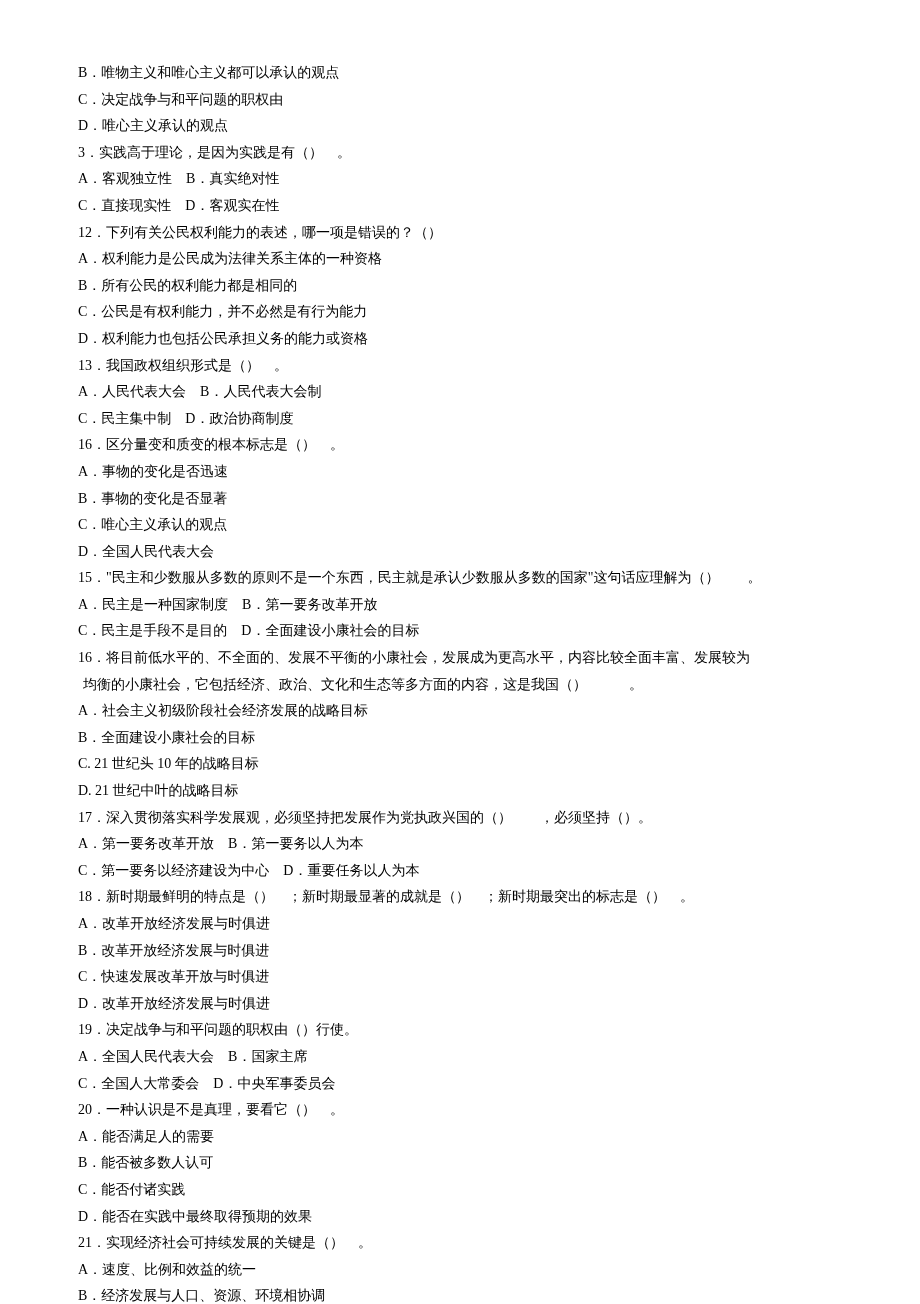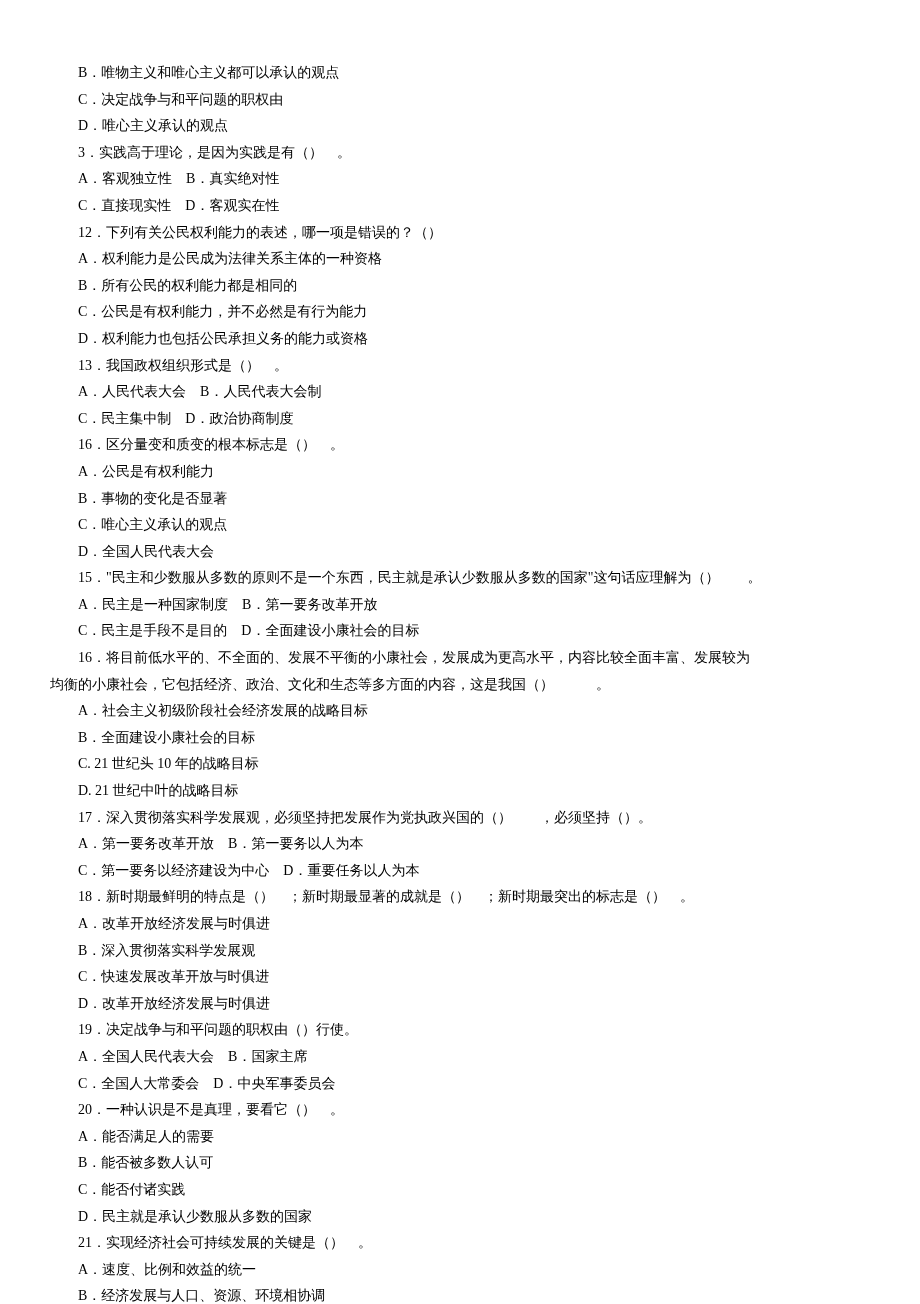--- a/index.html
+++ b/index.html
@@ -11,64 +11,65 @@
       padding: 60px 50px;
       max-width: 920px;
       margin: 0;
     }
     .line {
       display: block;
       text-indent: 2em;
     }
     .line-no-indent {
       display: block;
+      margin-left: 33px;
     }
   </style>
 </head>
 <body>
 
 <span class="line">B．唯物主义和唯心主义都可以承认的观点</span>
 <span class="line">C．决定战争与和平问题的职权由</span>
 <span class="line">D．唯心主义承认的观点</span>
 <span class="line">3．实践高于理论，是因为实践是有（）　。</span>
 <span class="line">A．客观独立性　B．真实绝对性</span>
 <span class="line">C．直接现实性　D．客观实在性</span>
 <span class="line">12．下列有关公民权利能力的表述，哪一项是错误的？（）</span>
 <span class="line">A．权利能力是公民成为法律关系主体的一种资格</span>
 <span class="line">B．所有公民的权利能力都是相同的</span>
 <span class="line">C．公民是有权利能力，并不必然是有行为能力</span>
 <span class="line">D．权利能力也包括公民承担义务的能力或资格</span>
 <span class="line">13．我国政权组织形式是（）　。</span>
 <span class="line">A．人民代表大会　B．人民代表大会制</span>
 <span class="line">C．民主集中制　D．政治协商制度</span>
 <span class="line">16．区分量变和质变的根本标志是（）　。</span>
-<span class="line">A．公民是有权利能力</span>
+<span class="line">A．事物的变化是否迅速</span>
 <span class="line">B．事物的变化是否显著</span>
 <span class="line">C．唯心主义承认的观点</span>
 <span class="line">D．全国人民代表大会</span>
 <span class="line">15．"民主和少数服从多数的原则不是一个东西，民主就是承认少数服从多数的国家"这句话应理解为（）　　。</span>
 <span class="line">A．民主是一种国家制度　B．第一要务改革开放</span>
 <span class="line">C．民主是手段不是目的　D．全面建设小康社会的目标</span>
 <span class="line">16．将目前低水平的、不全面的、发展不平衡的小康社会，发展成为更高水平，内容比较全面丰富、发展较为</span>
 <span class="line-no-indent">均衡的小康社会，它包括经济、政治、文化和生态等多方面的内容，这是我国（）　　　。</span>
 <span class="line">A．社会主义初级阶段社会经济发展的战略目标</span>
 <span class="line">B．全面建设小康社会的目标</span>
 <span class="line">C. 21 世纪头 10 年的战略目标</span>
 <span class="line">D. 21 世纪中叶的战略目标</span>
 <span class="line">17．深入贯彻落实科学发展观，必须坚持把发展作为党执政兴国的（）　　，必须坚持（）。</span>
 <span class="line">A．第一要务改革开放　B．第一要务以人为本</span>
 <span class="line">C．第一要务以经济建设为中心　D．重要任务以人为本</span>
 <span class="line">18．新时期最鲜明的特点是（）　；新时期最显著的成就是（）　；新时期最突出的标志是（）　。</span>
 <span class="line">A．改革开放经济发展与时俱进</span>
-<span class="line">B．深入贯彻落实科学发展观</span>
+<span class="line">B．改革开放经济发展与时俱进</span>
 <span class="line">C．快速发展改革开放与时俱进</span>
 <span class="line">D．改革开放经济发展与时俱进</span>
 <span class="line">19．决定战争与和平问题的职权由（）行使。</span>
 <span class="line">A．全国人民代表大会　B．国家主席</span>
 <span class="line">C．全国人大常委会　D．中央军事委员会</span>
 <span class="line">20．一种认识是不是真理，要看它（）　。</span>
 <span class="line">A．能否满足人的需要</span>
 <span class="line">B．能否被多数人认可</span>
 <span class="line">C．能否付诸实践</span>
-<span class="line">D．民主就是承认少数服从多数的国家</span>
+<span class="line">D．能否在实践中最终取得预期的效果</span>
 <span class="line">21．实现经济社会可持续发展的关键是（）　。</span>
 <span class="line">A．速度、比例和效益的统一</span>
 <span class="line">B．经济发展与人口、资源、环境相协调</span>
 
 </body></html>

